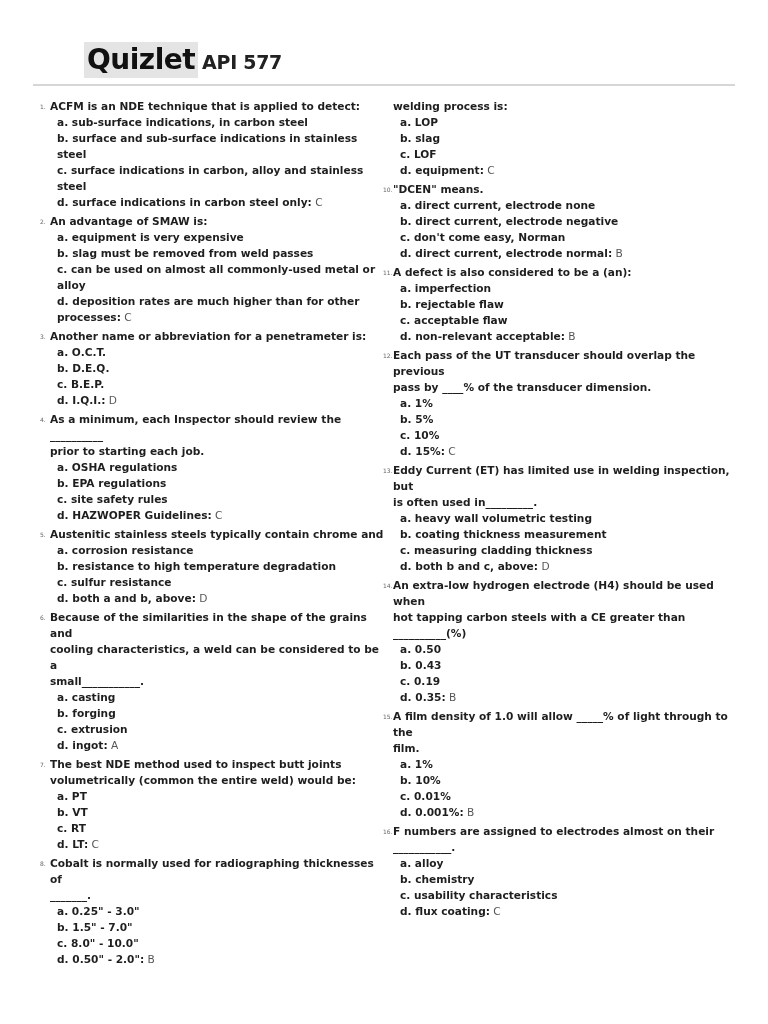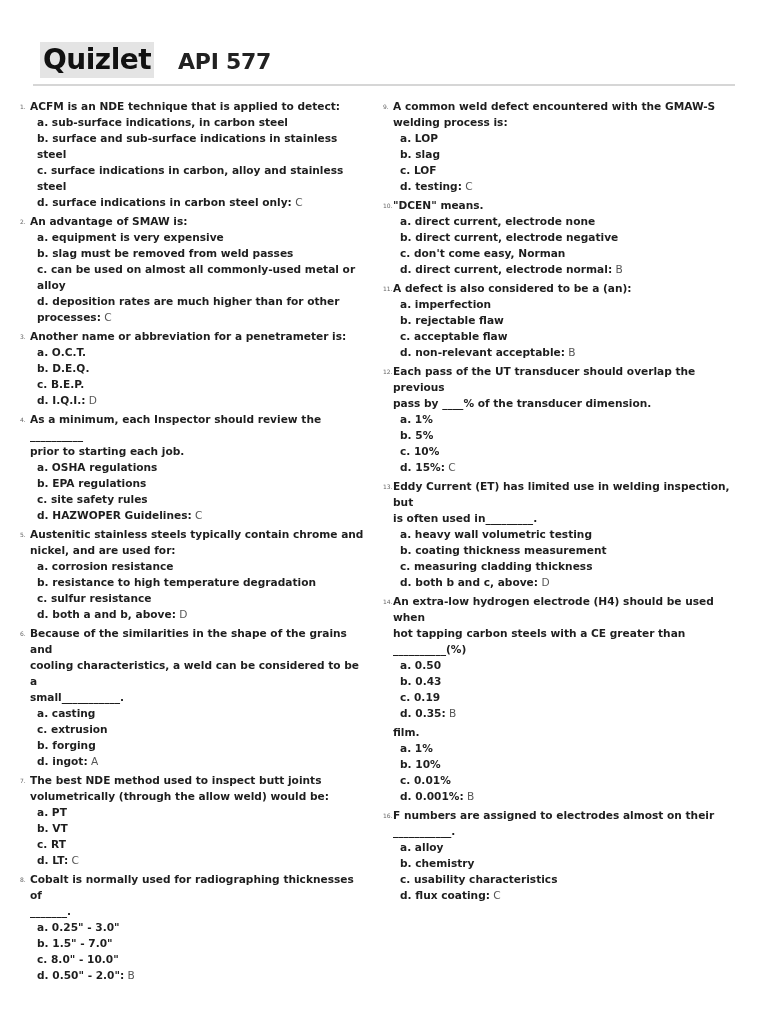--- a/index.html
+++ b/index.html
@@ -1,24 +1,24 @@
 <!DOCTYPE html>
 <html><head>
 <meta charset="utf-8">
 <style>
   html, body { margin: 0; padding: 0; background: #ffffff; }
   body { width: 768px; height: 1024px; position: relative; overflow: hidden;
          font-family: "DejaVu Sans", sans-serif; color: #1a1a1a; }
   .header { position: absolute; left: 40px; top: 42px; display: flex; align-items: baseline; }
   .logo { font-family: "DejaVu Sans", sans-serif; font-weight: bold; font-size: 28px;
-          background: #e4e4e4; padding: 0 3px; letter-spacing: -0.5px; color: #111; line-height: 36px; }
-  .title { font-weight: bold; font-size: 22px; margin-left: 24px; color: #222; letter-spacing: -0.3px; }
+          background: #e4e4e4; padding: 0 3px; letter-spacing: -0.5px; color: #111; line-height: 36px; margin-left: 44px; }
+  .title { font-weight: bold; font-size: 19px; margin-left: 4px; color: #222; letter-spacing: -0.3px; }
   .divider { position: absolute; left: 33px; width: 702px; top: 84px; height: 2px; background: #d6d6d6; }
   .col { position: absolute; top: 98px; width: 348px; }
-  .col.left { left: 20px; }
+  .col.left { left: 40px; }
   .col.right { left: 383px; }
   .q { margin-bottom: 3px; }
   .q-line { font-size: 10.6px; font-weight: bold; line-height: 16px; position: relative; padding-left: 10px; color: #1e1e1e; }
   .q-num { position: absolute; left: 0; top: 1px; font-size: 6px; font-weight: normal; color: #666; }
   .q-text { }
   .opt { font-size: 10.6px; font-weight: bold; line-height: 16px; padding-left: 17px; color: #1e1e1e; }
   .ans { font-weight: normal; color: #555; }
 </style>
 </head>
 <body>
@@ -55,60 +55,58 @@
     <div class="q">
       <div class="q-line"><span class="q-num">4.</span><span class="q-text">As a minimum, each Inspector should review the __________</span></div>
       <div class="q-line"><span class="q-text">prior to starting each job.</span></div>
       <div class="opt"><span>a. OSHA regulations</span></div>
       <div class="opt"><span>b. EPA regulations</span></div>
       <div class="opt"><span>c. site safety rules</span></div>
       <div class="opt"><span>d. HAZWOPER Guidelines:</span><span class="ans"> C</span></div>
     </div>
     <div class="q">
       <div class="q-line"><span class="q-num">5.</span><span class="q-text">Austenitic stainless steels typically contain chrome and</span></div>
-      <div class="q-line"><span class="q-text">nickel, and are used for:</span></div>
       <div class="opt"><span>a. corrosion resistance</span></div>
       <div class="opt"><span>b. resistance to high temperature degradation</span></div>
       <div class="opt"><span>c. sulfur resistance</span></div>
       <div class="opt"><span>d. both a and b, above:</span><span class="ans"> D</span></div>
     </div>
     <div class="q">
       <div class="q-line"><span class="q-num">6.</span><span class="q-text">Because of the similarities in the shape of the grains and</span></div>
       <div class="q-line"><span class="q-text">cooling characteristics, a weld can be considered to be a</span></div>
       <div class="q-line"><span class="q-text">small___________.</span></div>
       <div class="opt"><span>a. casting</span></div>
+      <div class="opt"><span>b. forging</span></div>
       <div class="opt"><span>c. extrusion</span></div>
-      <div class="opt"><span>b. forging</span></div>
       <div class="opt"><span>d. ingot:</span><span class="ans"> A</span></div>
     </div>
     <div class="q">
       <div class="q-line"><span class="q-num">7.</span><span class="q-text">The best NDE method used to inspect butt joints</span></div>
-      <div class="q-line"><span class="q-text">volumetrically (through the allow weld) would be:</span></div>
+      <div class="q-line"><span class="q-text">volumetrically (common the entire weld) would be:</span></div>
       <div class="opt"><span>a. PT</span></div>
       <div class="opt"><span>b. VT</span></div>
       <div class="opt"><span>c. RT</span></div>
       <div class="opt"><span>d. LT:</span><span class="ans"> C</span></div>
     </div>
     <div class="q">
       <div class="q-line"><span class="q-num">8.</span><span class="q-text">Cobalt is normally used for radiographing thicknesses of</span></div>
       <div class="q-line"><span class="q-text">_______.</span></div>
       <div class="opt"><span>a. 0.25" - 3.0"</span></div>
       <div class="opt"><span>b. 1.5" - 7.0"</span></div>
       <div class="opt"><span>c. 8.0" - 10.0"</span></div>
       <div class="opt"><span>d. 0.50" - 2.0":</span><span class="ans"> B</span></div>
     </div>
   </div>
 <div class="col right">
     <div class="q">
-      <div class="q-line"><span class="q-num">9.</span><span class="q-text">A common weld defect encountered with the GMAW-S</span></div>
       <div class="q-line"><span class="q-text">welding process is:</span></div>
       <div class="opt"><span>a. LOP</span></div>
       <div class="opt"><span>b. slag</span></div>
       <div class="opt"><span>c. LOF</span></div>
-      <div class="opt"><span>d. testing:</span><span class="ans"> C</span></div>
+      <div class="opt"><span>d. equipment:</span><span class="ans"> C</span></div>
     </div>
     <div class="q">
       <div class="q-line"><span class="q-num">10.</span><span class="q-text">"DCEN" means.</span></div>
       <div class="opt"><span>a. direct current, electrode none</span></div>
       <div class="opt"><span>b. direct current, electrode negative</span></div>
       <div class="opt"><span>c. don't come easy, Norman</span></div>
       <div class="opt"><span>d. direct current, electrode normal:</span><span class="ans"> B</span></div>
     </div>
     <div class="q">
       <div class="q-line"><span class="q-num">11.</span><span class="q-text">A defect is also considered to be a (an):</span></div>
@@ -136,20 +134,21 @@
     <div class="q">
       <div class="q-line"><span class="q-num">14.</span><span class="q-text">An extra-low hydrogen electrode (H4) should be used when</span></div>
       <div class="q-line"><span class="q-text">hot tapping carbon steels with a CE greater than</span></div>
       <div class="q-line"><span class="q-text">__________(%)</span></div>
       <div class="opt"><span>a. 0.50</span></div>
       <div class="opt"><span>b. 0.43</span></div>
       <div class="opt"><span>c. 0.19</span></div>
       <div class="opt"><span>d. 0.35:</span><span class="ans"> B</span></div>
     </div>
     <div class="q">
+      <div class="q-line"><span class="q-num">15.</span><span class="q-text">A film density of 1.0 will allow _____% of light through to the</span></div>
       <div class="q-line"><span class="q-text">film.</span></div>
       <div class="opt"><span>a. 1%</span></div>
       <div class="opt"><span>b. 10%</span></div>
       <div class="opt"><span>c. 0.01%</span></div>
       <div class="opt"><span>d. 0.001%:</span><span class="ans"> B</span></div>
     </div>
     <div class="q">
       <div class="q-line"><span class="q-num">16.</span><span class="q-text">F numbers are assigned to electrodes almost on their</span></div>
       <div class="q-line"><span class="q-text">___________.</span></div>
       <div class="opt"><span>a. alloy</span></div>

